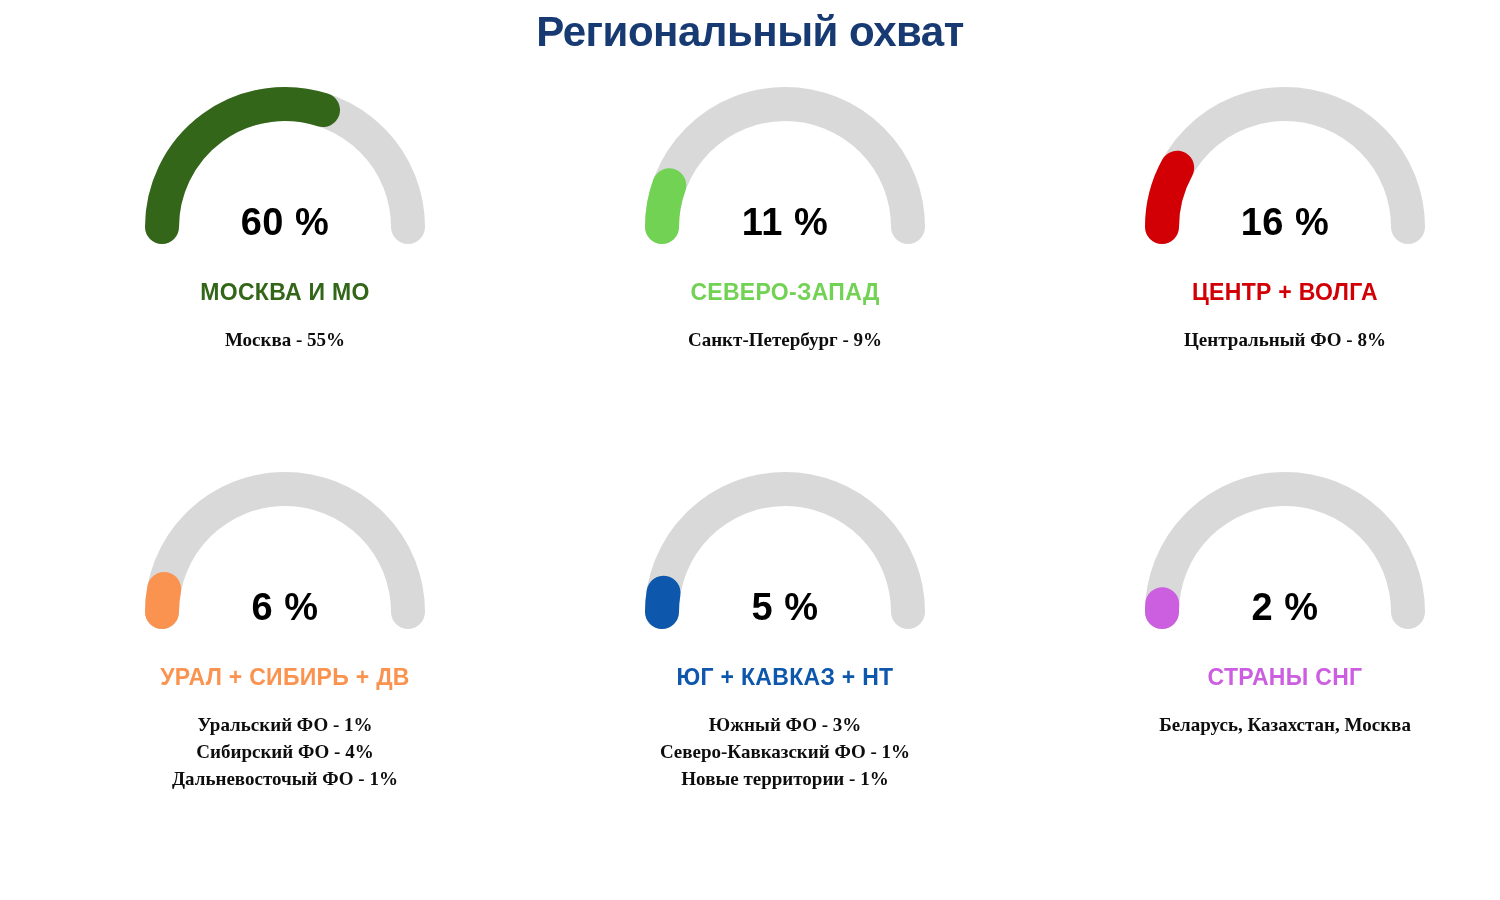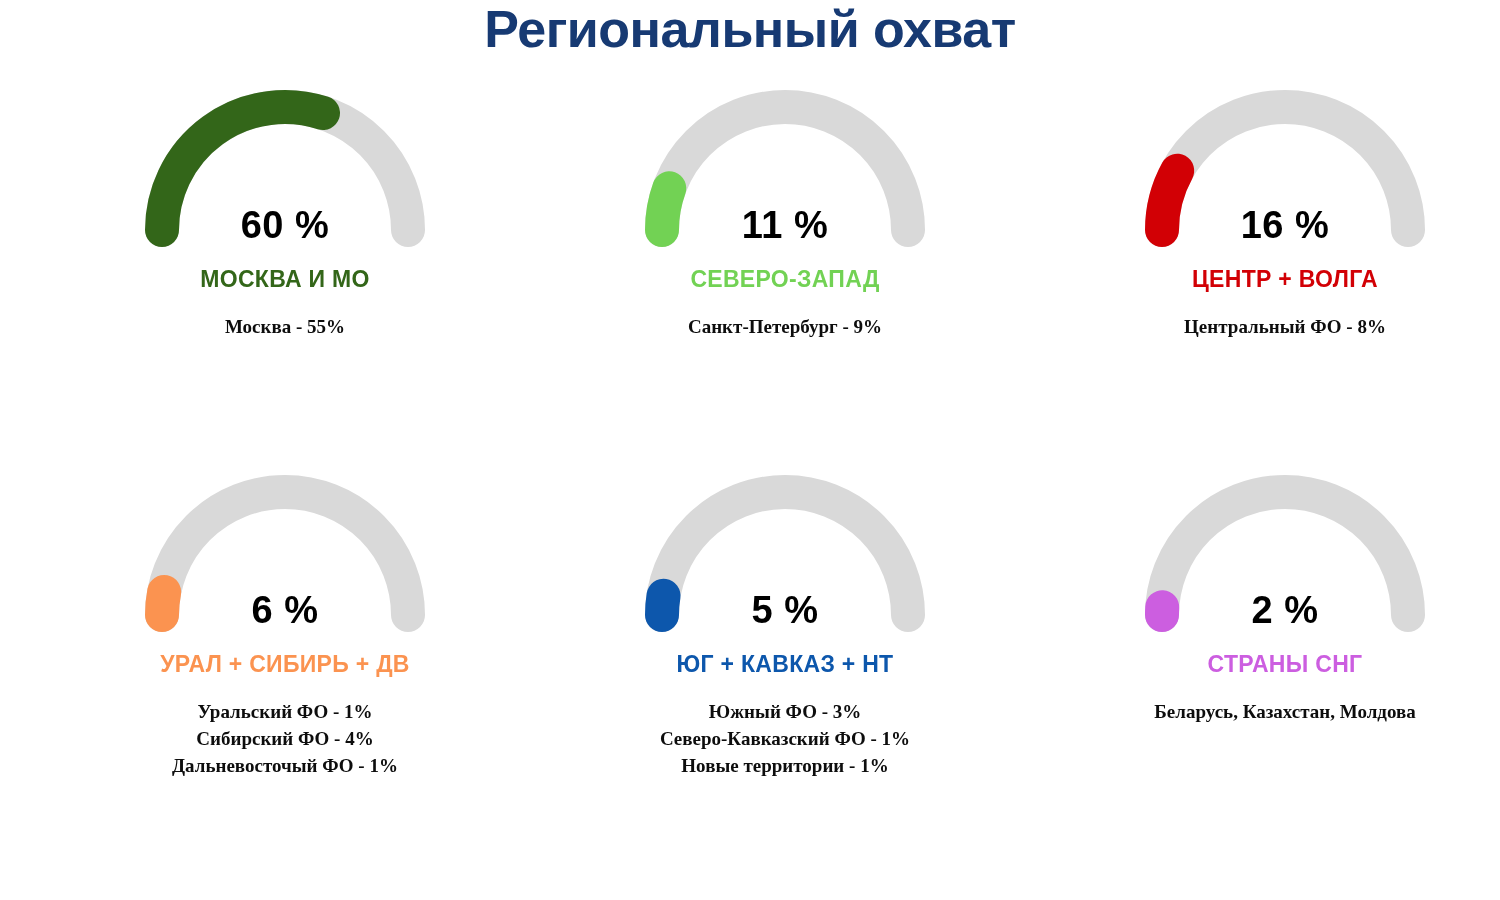--- a/index.html
+++ b/index.html
@@ -16,25 +16,25 @@
 
   .page {
     width: 1500px;
     height: 900px;
     position: relative;
     box-sizing: border-box;
   }
 
   .page-title {
     text-align: center;
-    font-size: 52px;
+    font-size: 42px;
     font-weight: bold;
     color: #173a73;
     letter-spacing: -0.5px;
-    padding-top: 2px;
+    padding-top: 10px;
     line-height: 1.05;
   }
 
   .gauge-grid {
     display: grid;
     grid-template-columns: repeat(3, 500px);
     grid-template-rows: 385px 385px;
     width: 1500px;
     margin-top: 18px;
     padding-left: 35px;
@@ -66,21 +66,21 @@
     right: 0;
     bottom: 0px;
     text-align: center;
     font-size: 38px;
     font-weight: bold;
     color: #000000;
     letter-spacing: 0.5px;
   }
 
   .gauge-label {
-    margin-top: 20px;
+    margin-top: 36px;
     font-size: 23px;
     font-weight: bold;
     text-transform: uppercase;
     letter-spacing: 0.3px;
     text-align: right;
     line-height: 1.1;
   }
 
   .gauge-details {
     margin-top: 22px;
@@ -176,18 +176,18 @@
       <div class="gauge-card">
         <div class="gauge-figure">
           <svg viewBox="0 0 320 172">
             <path d="M 37.00 155.00 A 123 123 0 0 1 283.00 155.00" fill="none" stroke="#d9d9d9" stroke-width="34" stroke-linecap="round"></path>
             <path d="M 37.00 155.00 A 123 123 0 0 1 37.24 147.28" fill="none" stroke="#cc5ee0" stroke-width="34" stroke-linecap="round"></path>
           </svg>
           <div class="gauge-value">2 %</div>
         </div>
         <div class="gauge-label" style="color: rgb(204, 94, 224);">СТРАНЫ СНГ</div>
         <div class="gauge-details">
-          <div class="gauge-detail-line">Беларусь, Казахстан, Молдова</div>
+          <div class="gauge-detail-line">Беларусь, Казахстан, Москва</div>
         </div>
       </div>
     </div>
 
 </div>
 
 </body></html>

